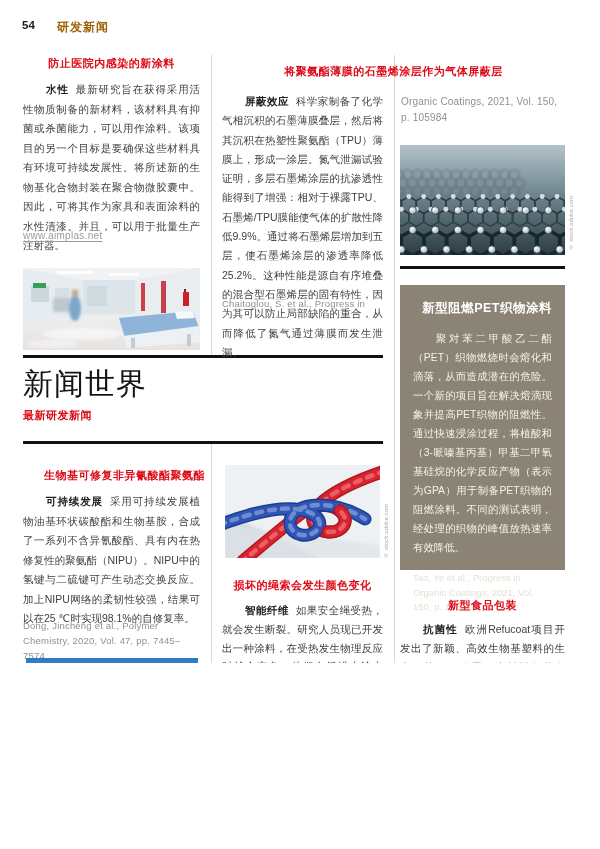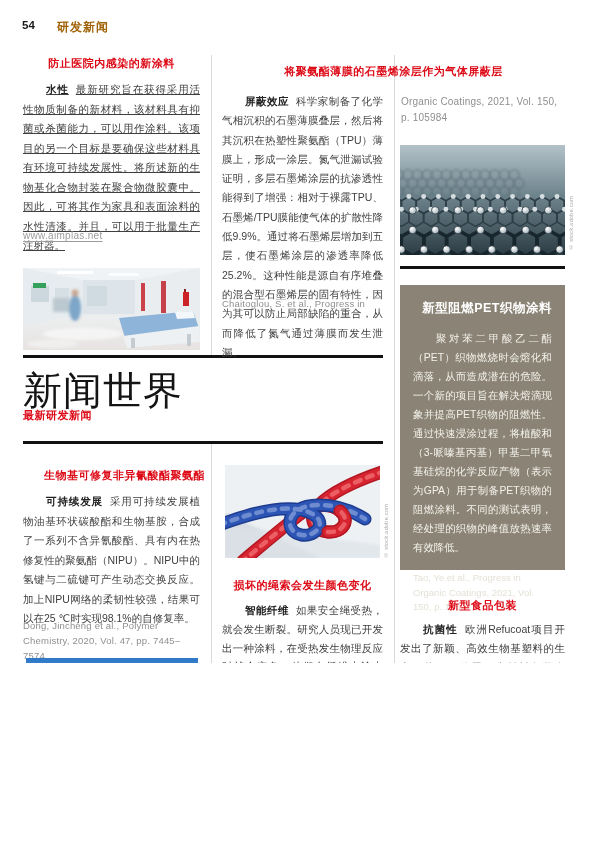--- a/index.html
+++ b/index.html
@@ -14,21 +14,21 @@
   
   .vdiv{width:1px;background:#d9d9d9;}
   .rule{height:3px;background:#111;}
   
   .art-title{font-size:11px;font-weight:bold;color:#dd0b17;text-align:center;letter-spacing:.5px;line-height:14px;}
   .body-p{font-size:10.5px;line-height:19.5px;text-align:justify;text-indent:2.2em;color:#3f3f3f;margin:0;}
   .body-p .lead{font-weight:bold;color:#222;margin-right:7px;}
   .cite{font-size:9.5px;line-height:15px;color:#8f8f8f;letter-spacing:.2px;}
   .weblink{font-size:10px;color:#9b9b9b;text-decoration:underline;text-underline-offset:2px;letter-spacing:.3px;cursor:pointer;}
   
-  .nw-heading{font-size:39px;font-weight:500;color:#141414;letter-spacing:1px;text-align:center;}
+  .nw-heading{font-size:30px;font-weight:500;color:#141414;letter-spacing:1px;text-align:center;}
   .nw-sub{font-size:11px;font-weight:bold;color:#dd0b17;letter-spacing:.5px;}
   
   .pet-box{background:#8b8476;box-sizing:border-box;padding:13px 13px 10px 13px;}
   .pet-box .bx-title{font-size:12.5px;font-weight:bold;color:#ffffff;text-align:right;letter-spacing:.5px;margin:2px 0 12px 0;}
   .pet-box .bx-body{font-size:10.4px;line-height:19px;text-align:justify;text-indent:2.2em;color:#f3f1ea;margin:0;}
   .pet-box .bx-cite{font-size:9.5px;line-height:14.5px;color:#e4e1d6;margin-top:14px;}
   
   .credit-v{writing-mode:vertical-rl;transform:rotate(180deg);font-size:5.5px;color:#a6a6a6;letter-spacing:.3px;white-space:nowrap;}
   
   .footer{font-size:8.5px;color:#b3b3b3;letter-spacing:.8px;}
@@ -41,21 +41,21 @@
 
   <div class="abs pagenum" style="left:22px;top:19px;">54</div>
   <div class="abs section-label" style="left:57px;top:19px;">研发新闻</div>
 
   <div class="abs vdiv" style="left:211px;top:55px;height:300px;"></div>
   <div class="abs vdiv" style="left:211px;top:444px;height:356px;"></div>
   <div class="abs vdiv" style="left:394px;top:55px;height:745px;"></div>
 
   <div class="abs art-title" style="left:23px;top:56px;width:177px;">防止医院内感染的新涂料</div>
 
-  <p class="abs body-p" style="left:23px;top:80px;width:177px;text-decoration:underline;"><span class="lead">水性</span><span>最新研究旨在获得采用活性物质制备的新材料，该材料具有抑菌或杀菌能力，可以用作涂料。该项目的另一个目标是要确保这些材料具有环境可持续发展性。将所述新的生物基化合物封装在聚合物微胶囊中。因此，可将其作为家具和表面涂料的水性清漆。并且，可以用于批量生产注射器。</span></p>
+  <p class="abs body-p" style="left:23px;top:80px;width:177px;"><span class="lead">水性</span><span>最新研究旨在获得采用活性物质制备的新材料，该材料具有抑菌或杀菌能力，可以用作涂料。该项目的另一个目标是要确保这些材料具有环境可持续发展性。将所述新的生物基化合物封装在聚合物微胶囊中。因此，可将其作为家具和表面涂料的水性清漆。并且，可以用于批量生产注射器。</span></p>
 
   <div class="abs weblink" style="left:23px;top:230px;">www.aimplas.net</div>
 
   <svg class="abs" style="left:23px;top:268px;" width="177" height="82" viewBox="0 0 177 82">
     <defs>
       <linearGradient id="hbg" x1="0" y1="0" x2="0" y2="1">
         <stop offset="0" stop-color="#eef2f4"></stop>
           <stop offset="0.45" stop-color="#e2e8ec"></stop>
           <stop offset="0.6" stop-color="#eceeef"></stop>
           <stop offset="1" stop-color="#e7e3e1"></stop>

